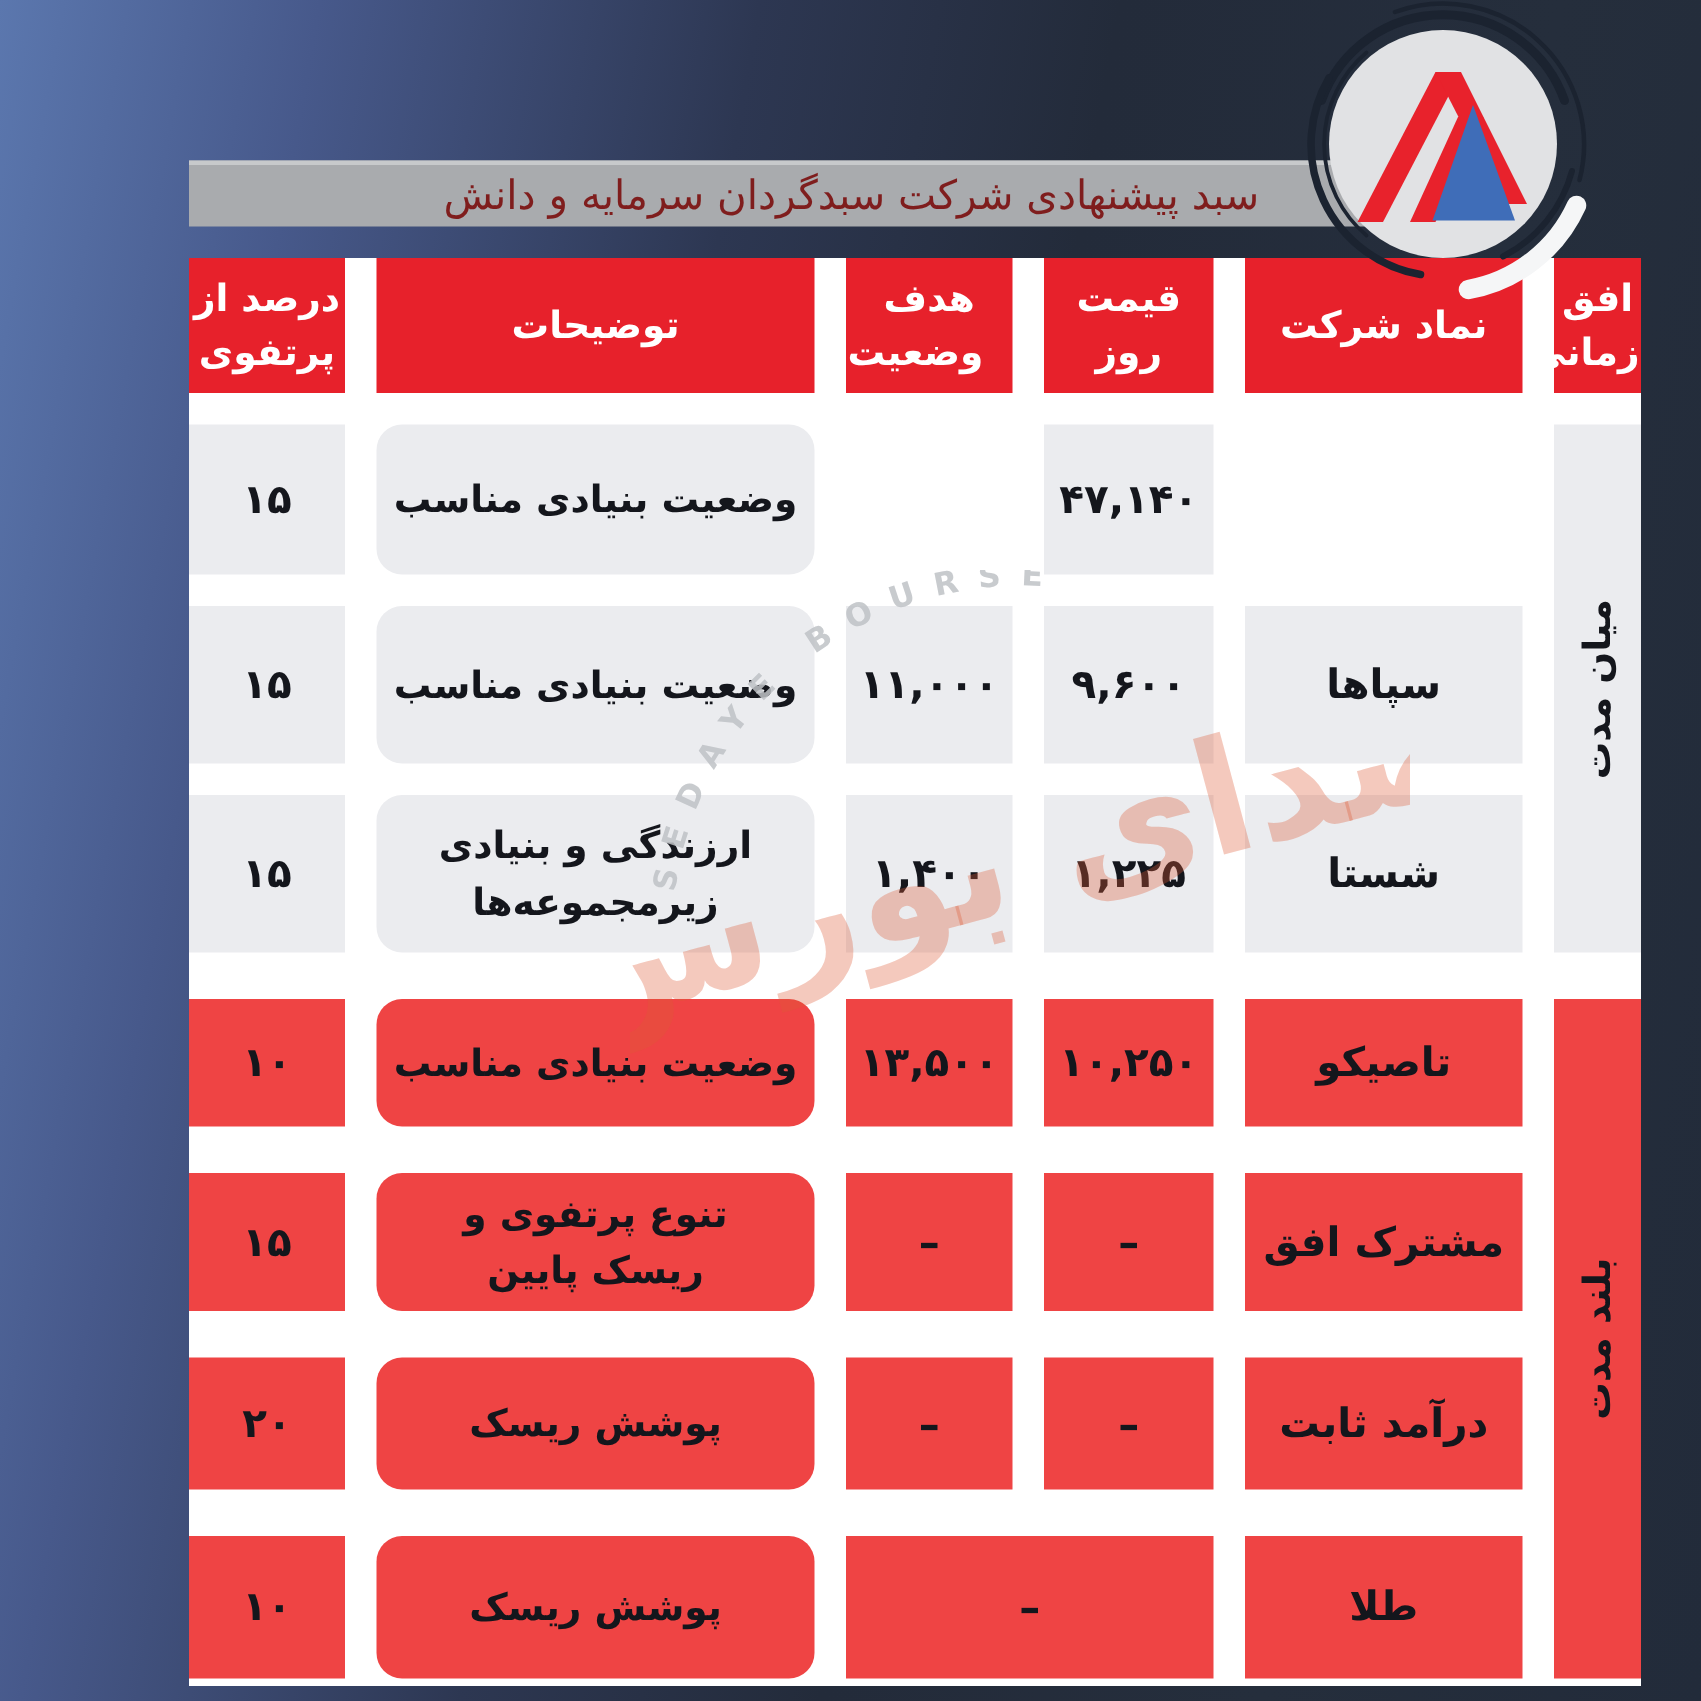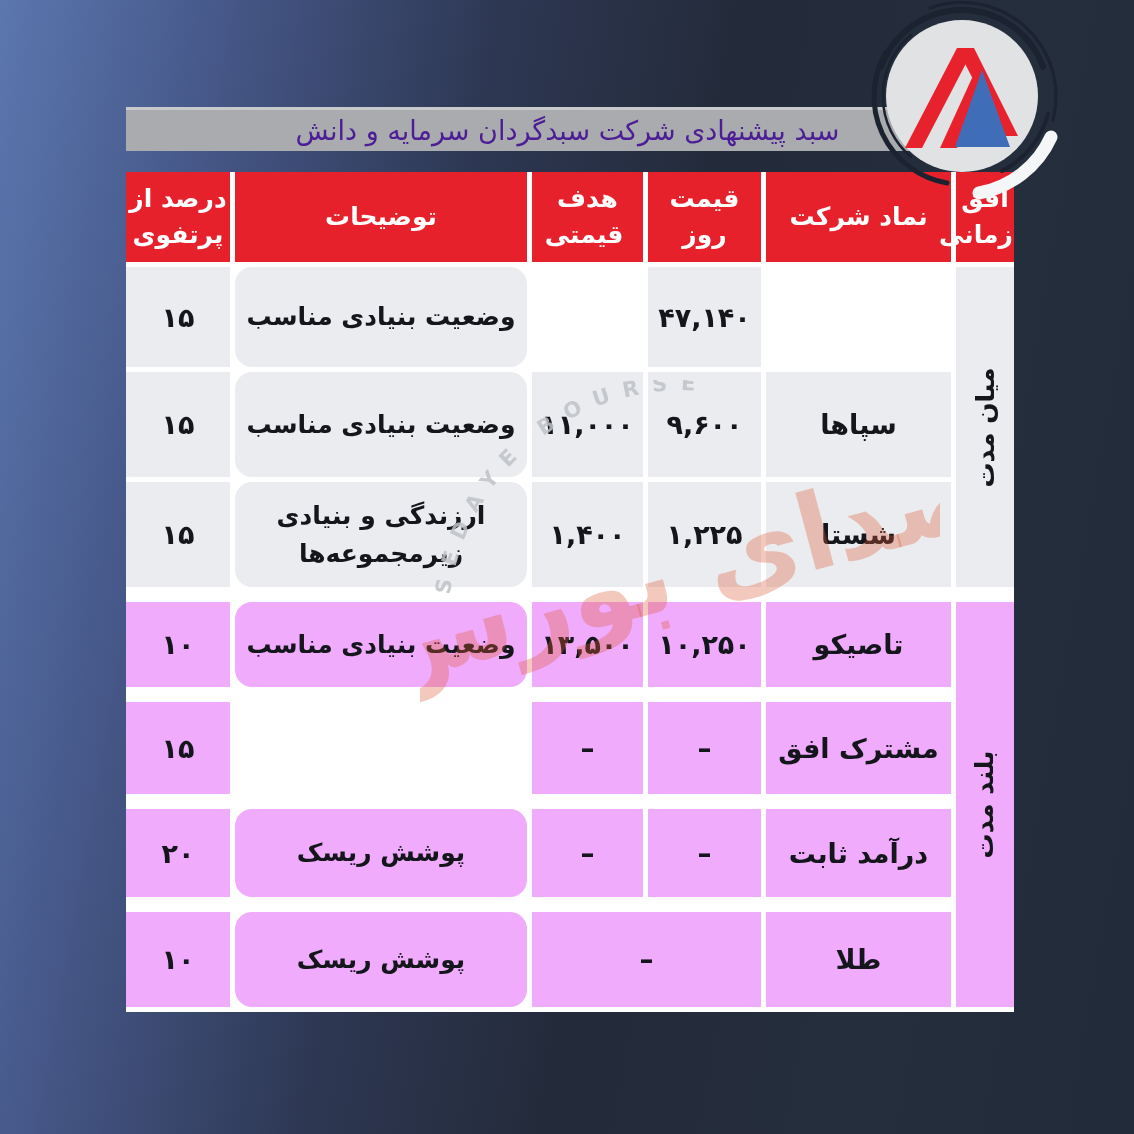--- a/index.html
+++ b/index.html
@@ -9,38 +9,38 @@
   .stage {
     position:relative; width:1134px; height:1134px;
     background:linear-gradient(100deg,#5b77ae 0%,#47598b 16%,#2d3752 38%,#232b3a 56%,#252e3c 78%,#222b3a 100%);
   }
 
   
   .title-bar {
     position:absolute; left:126px; top:107px; width:883px; height:44px;
     background:#a9abae; border-top:3px solid #c7c9cb;
     display:flex; align-items:center; justify-content:center;
-    direction:rtl; color:#4c1d95; font-size:27px; letter-spacing:0;
+    direction:rtl; color:#7f1d1d; font-size:27px; letter-spacing:0;
   }
 
   
   .ptable {
     position:absolute; left:126px; top:172px;
     display:grid;
     grid-template-columns:104px 292px 111px 113px 185px 58px;
     grid-template-rows:90px 100px 105px 105px 95px 102px 98px 105px;
-    gap:5px; background:#ffffff; padding:0 0 5px 0;
+    gap:21px; background:#ffffff; padding:0 0 5px 0;
   }
   .cell {
     display:flex; align-items:center; justify-content:center;
     direction:rtl; text-align:center; color:#14161c; font-weight:bold;
   }
   .hd { background:#e7212b; color:#ffffff; font-size:25px; line-height:1.45; }
   .light { background:#ebecef; }
-  .dark  { background:#f0abfc;margin-top:10px; }
+  .dark  { background:#ef4444;margin-top:10px; }
   .sym,.num,.pct { font-size:27px; }
   .notes { font-size:25px; line-height:1.5;border-radius:17px; }
   .dash  { font-size:28px; }
   .c1{grid-column:1}.c2{grid-column:2}.c3{grid-column:3}.c4{grid-column:4}.c5{grid-column:5}.c6{grid-column:6}
   .r1{grid-row:1}.r2{grid-row:2}.r3{grid-row:3}.r4{grid-row:4}.r5{grid-row:5}.r6{grid-row:6}.r7{grid-row:7}.r8{grid-row:8}
   .span-mid  { grid-column:6; grid-row:2/5; }
   .span-long { grid-column:6; grid-row:5/9; }
   .merged    { grid-column:3/5; grid-row:8; }
   .vtext { transform:rotate(-90deg); white-space:nowrap; font-size:25px; font-weight:bold; color:#14161c; }
   .w70{display:inline-block;max-width:72px;}
@@ -66,21 +66,21 @@
 
   <div class="ptable">
 
     <div class="cell hd c1 r1">
         <span class="w95">درصد از پرتفوی</span>
       </div>
     <div class="cell hd c2 r1">
         <span>توضیحات</span>
       </div>
     <div class="cell hd c3 r1">
-        <span class="w70">هدف قیمتی</span>
+        <span class="w70">هدف وضعیت</span>
       </div>
     <div class="cell hd c4 r1">
         <span class="w70">قیمت روز</span>
       </div>
     <div class="cell hd c5 r1">
         <span>نماد شرکت</span>
       </div>
     <div class="cell hd c6 r1">
         <span class="w55">افق زمانی</span>
       </div>
@@ -110,20 +110,23 @@
     <div class="cell light num c4 r4">۱,۲۲۵</div>
     <div class="cell light sym c5 r4">شستا</div>
 
     <div class="cell dark pct c1 r5">۱۰</div>
     <div class="cell dark notes c2 r5">وضعیت بنیادی مناسب</div>
     <div class="cell dark num c3 r5">۱۳,۵۰۰</div>
     <div class="cell dark num c4 r5">۱۰,۲۵۰</div>
     <div class="cell dark sym c5 r5">تاصیکو</div>
 
     <div class="cell dark pct c1 r6">۱۵</div>
+    <div class="cell dark notes c2 r6">
+        <span class="nw180">تنوع پرتفوی و ریسک پایین</span>
+      </div>
     <div class="cell dark dash c3 r6">–</div>
     <div class="cell dark dash c4 r6">–</div>
     <div class="cell dark sym c5 r6">مشترک افق</div>
 
     <div class="cell dark pct c1 r7">۲۰</div>
     <div class="cell dark notes c2 r7">پوشش ریسک</div>
     <div class="cell dark dash c3 r7">–</div>
     <div class="cell dark dash c4 r7">–</div>
     <div class="cell dark sym c5 r7">درآمد ثابت</div>
 

